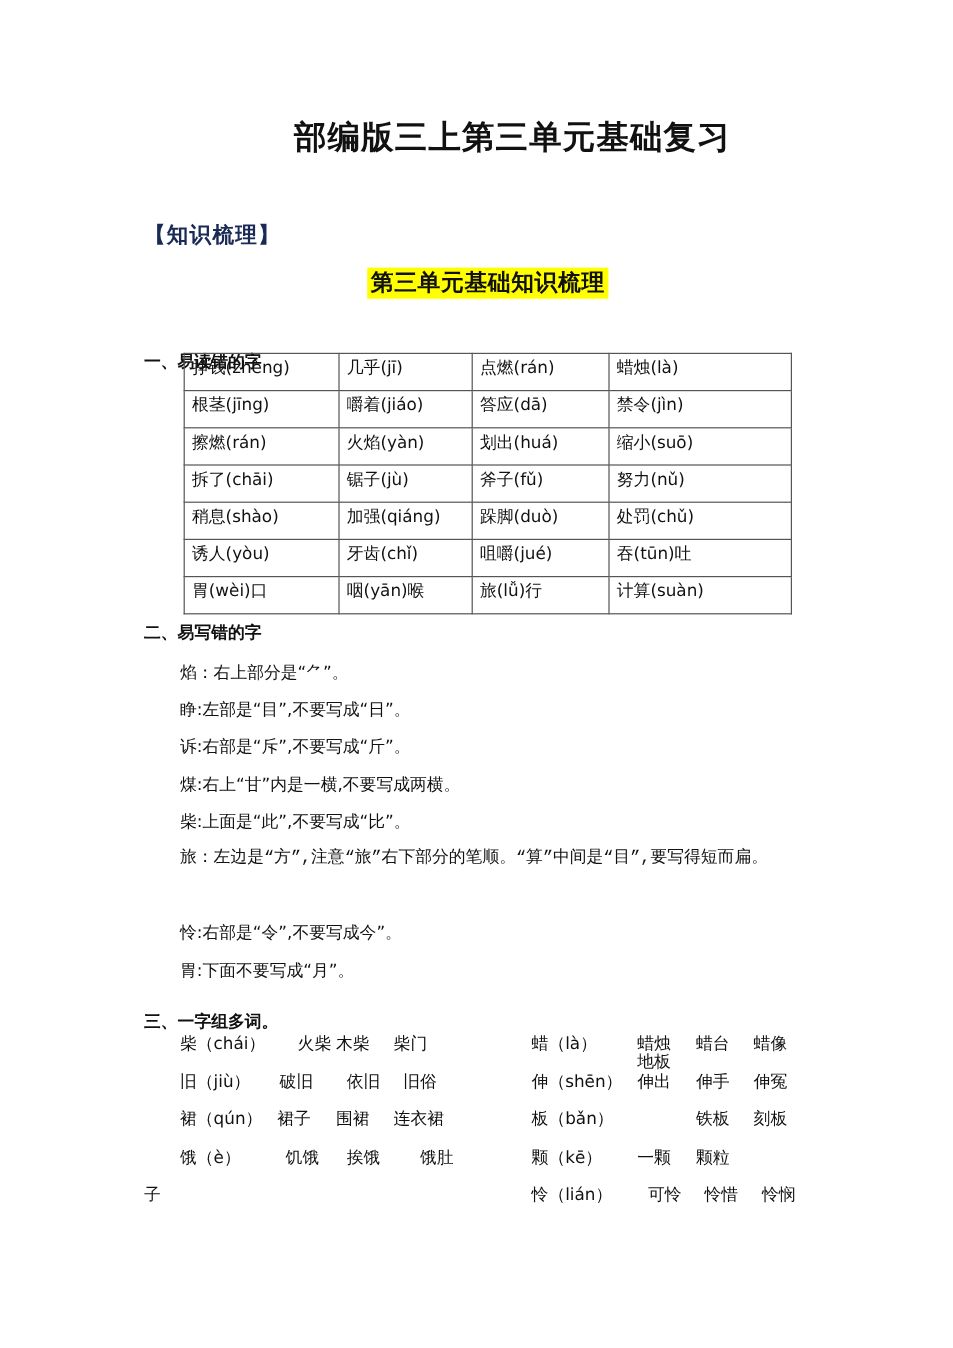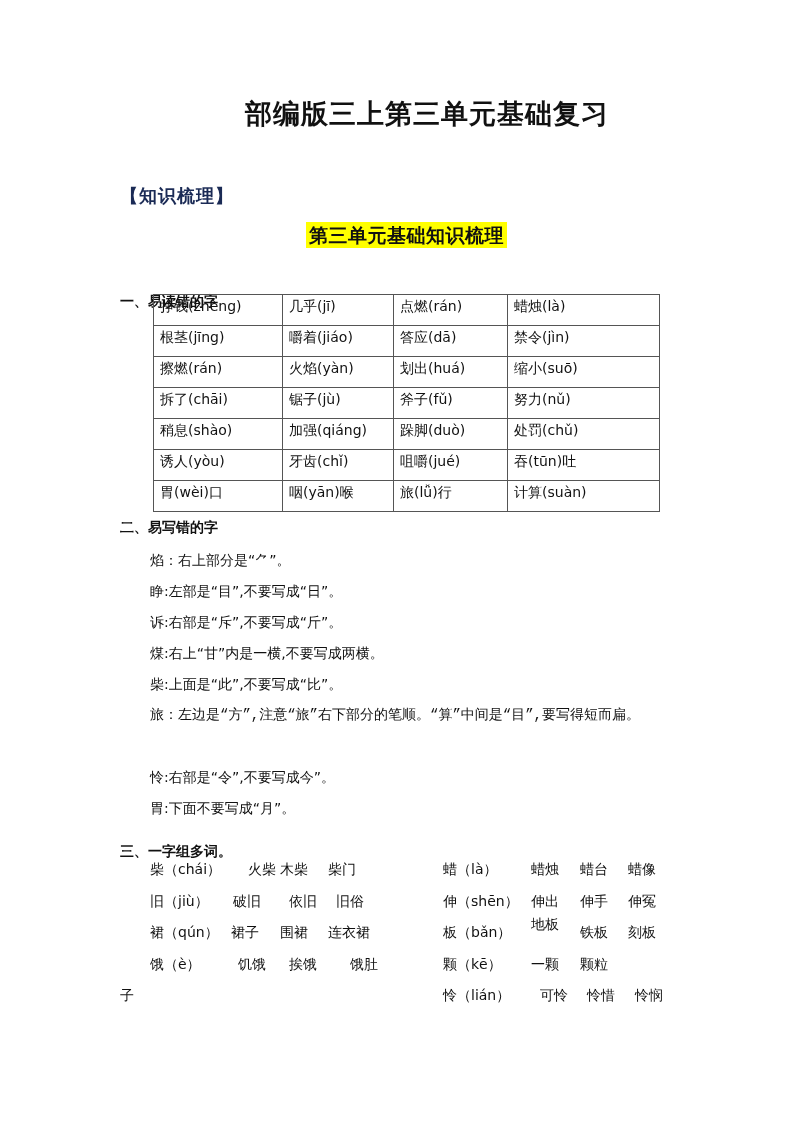--- a/index.html
+++ b/index.html
@@ -113,21 +113,21 @@
     <div class="word-line" style="left: 350px; top: 955.5px;">饿肚</div>
     <div class="word-line" style="left: 443px; top: 861px;">蜡（là）</div>
     <div class="word-line" style="left: 531px; top: 861px;">蜡烛</div>
     <div class="word-line" style="left: 580px; top: 861px;">蜡台</div>
     <div class="word-line" style="left: 628px; top: 861px;">蜡像</div>
     <div class="word-line" style="left: 443px; top: 892.5px;">伸（shēn）</div>
     <div class="word-line" style="left: 531px; top: 892.5px;">伸出</div>
     <div class="word-line" style="left: 580px; top: 892.5px;">伸手</div>
     <div class="word-line" style="left: 628px; top: 892.5px;">伸冤</div>
     <div class="word-line" style="left: 443px; top: 924px;">板（bǎn）</div>
-    <div class="word-line" style="left: 531px; top: 916px;">地板</div>
+    <div class="word-line" style="left: 531px; top: 876px;">地板</div>
     <div class="word-line" style="left: 580px; top: 924px;">铁板</div>
     <div class="word-line" style="left: 628px; top: 924px;">刻板</div>
     <div class="word-line" style="left: 443px; top: 955.5px;">颗（kē）</div>
     <div class="word-line" style="left: 531px; top: 955.5px;">一颗</div>
     <div class="word-line" style="left: 580px; top: 955.5px;">颗粒</div>
     <div class="word-line" style="left: 443px; top: 987px;">怜（lián）</div>
     <div class="word-line" style="left: 540px; top: 987px;">可怜</div>
     <div class="word-line" style="left: 587px; top: 987px;">怜惜</div>
     <div class="word-line" style="left: 635px; top: 987px;">怜悯</div>
     <div class="word-line" style="left: 120px; top: 987px;">子</div>

